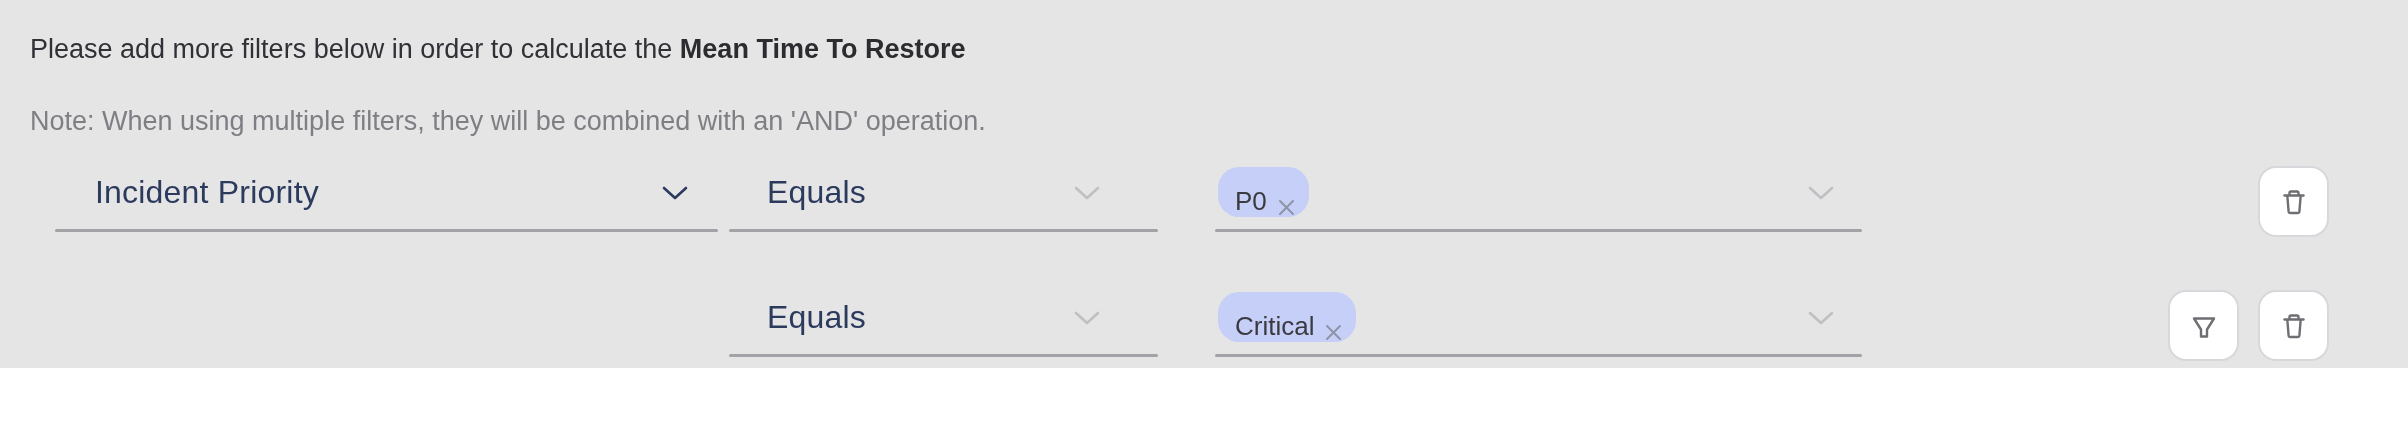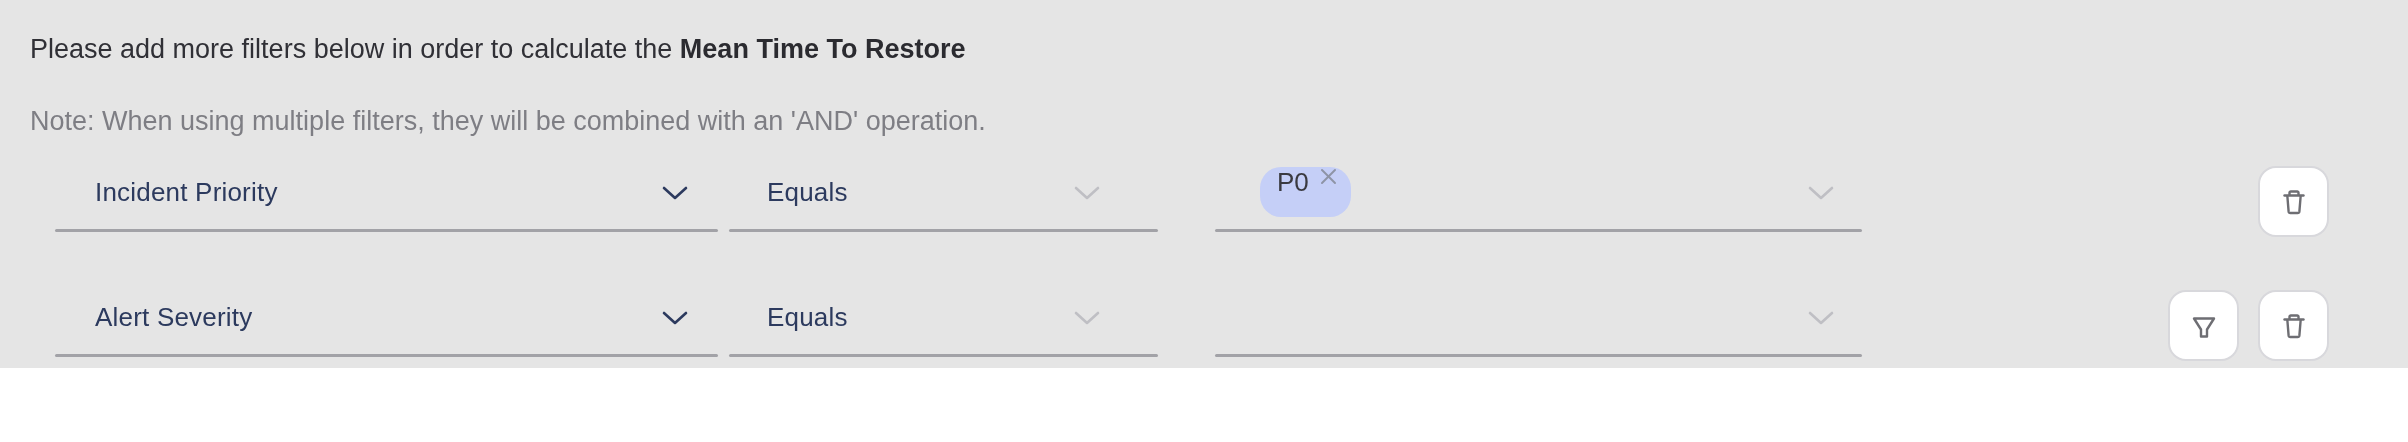--- a/index.html
+++ b/index.html
@@ -31,32 +31,32 @@
     cursor:pointer;
   }
   .underline{
     position:absolute;left:0;right:0;bottom:0;height:3px;
     background:#a2a2a7;border-radius:2px;
   }
   .f-attr{left:55px;width:663px;padding-left:40px;}
   .f-op{left:729px;width:429px;padding-left:38px;}
   .f-val{left:1215px;width:647px;padding-left:3px;}
   .field-label{
-    font-size:26px;color:#2c3a5e;letter-spacing:0.2px;
+    font-size:32px;color:#2c3a5e;letter-spacing:0.2px;
   }
   .chev{position:absolute;top:50%;margin-top:-9px;}
   .chev-attr{right:30px;color:#2c3a5e;}
   .chev-op{right:58px;color:#bfbfc4;}
   .chev-val{right:28px;color:#bfbfc4;}
   .tags{display:flex;align-items:center;gap:8px;}
   .tag{
     height:50px;border-radius:21px;background:#c5cff7;
-    display:inline-flex;align-items:flex-start;
+    display:inline-flex;align-items:flex-end;
     padding:0 13px 0 17px;gap:10px;
-    font-size:26px;font-weight:500;color:#3a3a40;margin-left:42px;
+    font-size:26px;font-weight:500;color:#3a3a40;
   }
   .tag-x{display:inline-flex;align-items:center;color:#8e94a6;cursor:pointer;}
   .icon-btn{
     position:absolute;width:71px;height:71px;
     background:#ffffff;border:2px solid #d8d8dc;border-radius:18px;
     box-sizing:border-box;
     display:flex;align-items:center;justify-content:center;
     color:#6e6e73;cursor:pointer;padding:0;
   }
   .btn-trash-1{left:2258px;top:8px;}
@@ -127,37 +127,40 @@
     </div>
 
     <button class="icon-btn btn-trash-1">
       <svg width="32" height="32" viewBox="0 0 32 32">
           <use href="#i-trash"></use>
         </svg>
     </button>
   </div>
 
   <div class="row row-2">
-    <div class="field f-attr">
-      <span class="field-label">Alert Severity</span>
-      <svg class="chev chev-attr" width="26" height="14" viewBox="0 0 26 14">
-          <use href="#i-chevron"></use>
-        </svg>
-      <div class="underline"></div>
-    </div>
 
     <div class="field f-op">
       <span class="field-label">Equals</span>
       <svg class="chev chev-op" width="26" height="14" viewBox="0 0 26 14">
           <use href="#i-chevron"></use>
         </svg>
       <div class="underline"></div>
     </div>
 
     <div class="field f-val">
+      <div class="tags">
+        <span class="tag">
+          <span>Critical</span>
+          <span class="tag-x">
+              <svg width="19" height="19" viewBox="0 0 19 19">
+                <use href="#i-x"></use>
+              </svg>
+            </span>
+        </span>
+      </div>
       <svg class="chev chev-val" width="26" height="14" viewBox="0 0 26 14">
           <use href="#i-chevron"></use>
         </svg>
       <div class="underline"></div>
     </div>
 
     <button class="icon-btn btn-funnel-2">
       <svg width="32" height="32" viewBox="0 0 32 32">
           <use href="#i-funnel"></use>
         </svg>

